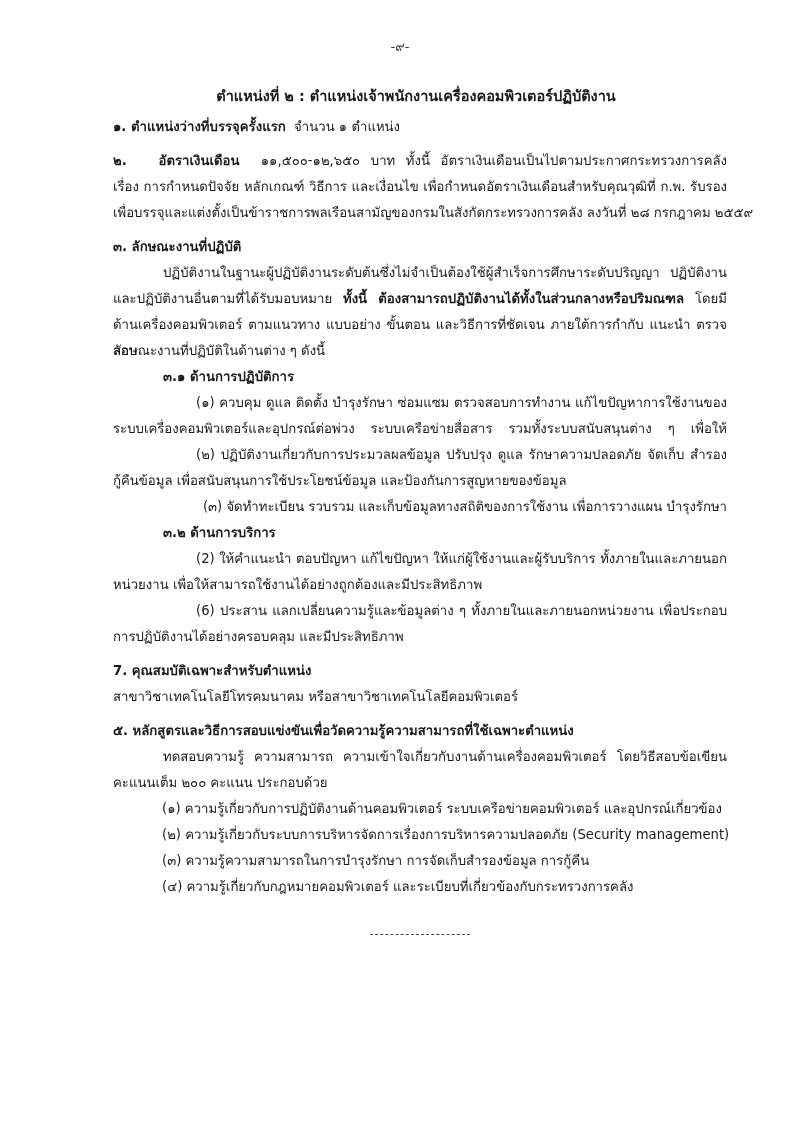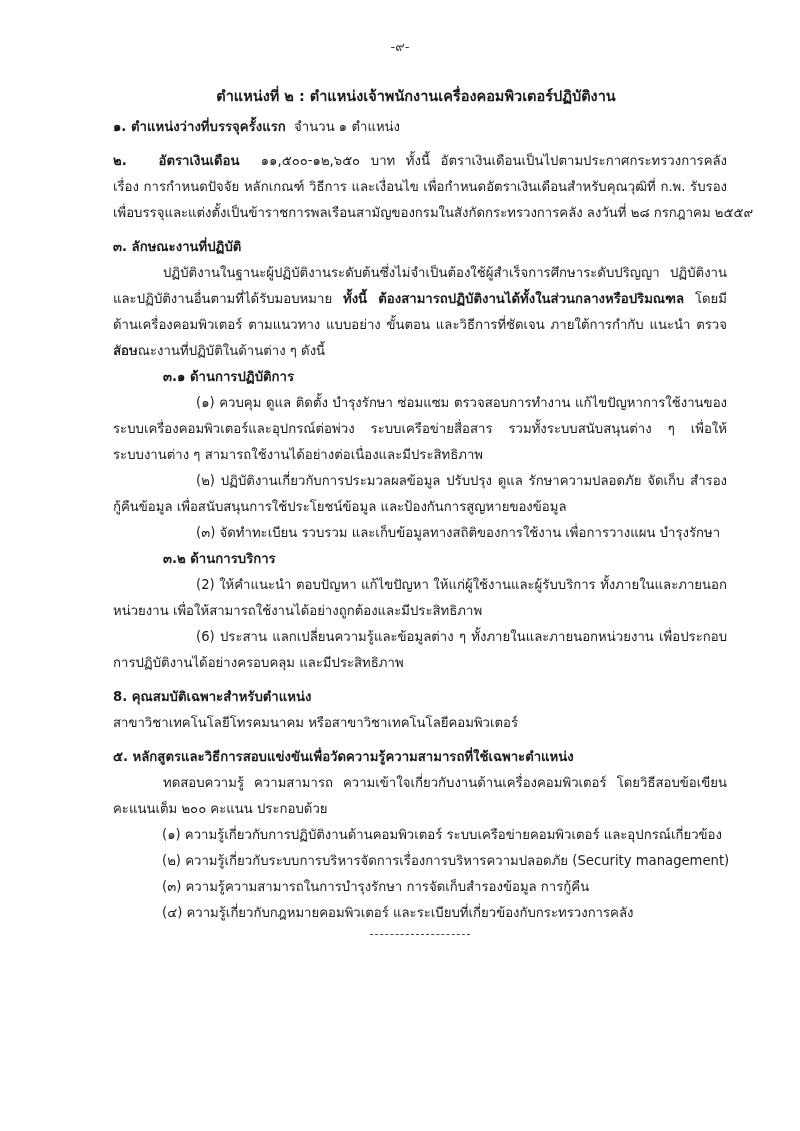--- a/index.html
+++ b/index.html
@@ -17,21 +17,21 @@
     }
     .content {
       position: absolute; left: 113px; top: 114px; width: 614px;
       font-size: 13.2px; line-height: 26px;
     }
     .line { white-space: nowrap; height: 26px; }
     .just { text-align: justify; text-align-last: justify; white-space: normal; }
     .h { font-weight: bold; }
     .gap { height: 8px; }
     .ind1 { padding-left: 50px; }
-    .ind2 { padding-left: 83px; }
+    .ind2 { padding-left: 83px; text-align: right; }
     .ind-list { padding-left: 49px; }
     .b { font-weight: bold; }
     .sep {
       position: absolute; top: 934px; left: 370px; width: 100px;
       border-top: 1px dashed #444;
     }
   </style>
 </head>
 <body>
 
@@ -56,33 +56,32 @@
   <div class="line just ind1">ปฏิบัติงานในฐานะผู้ปฏิบัติงานระดับต้นซึ่งไม่จำเป็นต้องใช้ผู้สำเร็จการศึกษาระดับปริญญา ปฏิบัติงาน</div>
   <div class="line just">
     <span>และปฏิบัติงานอื่นตามที่ได้รับมอบหมาย</span> <span class="b">ทั้งนี้ ต้องสามารถปฏิบัติงานได้ทั้งในส่วนกลางหรือปริมณฑล</span> <span>โดยมี</span>
   </div>
   <div class="line just">ด้านเครื่องคอมพิวเตอร์ ตามแนวทาง แบบอย่าง ขั้นตอน และวิธีการที่ชัดเจน ภายใต้การกำกับ แนะนำ ตรวจสอบ</div>
   <div class="line">ลักษณะงานที่ปฏิบัติในด้านต่าง ๆ ดังนี้</div>
 
   <div class="line h ind1">๓.๑ ด้านการปฏิบัติการ</div>
   <div class="line just ind2">(๑) ควบคุม ดูแล ติดตั้ง บำรุงรักษา ซ่อมแซม ตรวจสอบการทำงาน แก้ไขปัญหาการใช้งานของ</div>
   <div class="line just">ระบบเครื่องคอมพิวเตอร์และอุปกรณ์ต่อพ่วง ระบบเครือข่ายสื่อสาร รวมทั้งระบบสนับสนุนต่าง ๆ เพื่อให้</div>
-  <div class="line">ระบบงานต่าง ๆ สามารถใช้งานได้อย่างต่อเนื่องและมีประสิทธิภาพ</div>
   <div class="line just ind2">(๒) ปฏิบัติงานเกี่ยวกับการประมวลผลข้อมูล ปรับปรุง ดูแล รักษาความปลอดภัย จัดเก็บ สำรอง</div>
   <div class="line">กู้คืนข้อมูล เพื่อสนับสนุนการใช้ประโยชน์ข้อมูล และป้องกันการสูญหายของข้อมูล</div>
   <div class="line ind2">(๓) จัดทำทะเบียน รวบรวม และเก็บข้อมูลทางสถิติของการใช้งาน เพื่อการวางแผน บำรุงรักษา</div>
 
   <div class="line h ind1">๓.๒ ด้านการบริการ</div>
   <div class="line just ind2">(2) ให้คำแนะนำ ตอบปัญหา แก้ไขปัญหา ให้แก่ผู้ใช้งานและผู้รับบริการ ทั้งภายในและภายนอก</div>
   <div class="line">หน่วยงาน เพื่อให้สามารถใช้งานได้อย่างถูกต้องและมีประสิทธิภาพ</div>
   <div class="line just ind2">(6)  ประสาน แลกเปลี่ยนความรู้และข้อมูลต่าง ๆ ทั้งภายในและภายนอกหน่วยงาน  เพื่อประกอบ</div>
   <div class="line">การปฏิบัติงานได้อย่างครอบคลุม และมีประสิทธิภาพ</div>
   <div class="gap"></div>
 
-  <div class="line h">8. คุณสมบัติเฉพาะสำหรับตำแหน่ง</div>
+  <div class="line h">7. คุณสมบัติเฉพาะสำหรับตำแหน่ง</div>
   <div class="line">สาขาวิชาเทคโนโลยีโทรคมนาคม หรือสาขาวิชาเทคโนโลยีคอมพิวเตอร์</div>
   <div class="gap"></div>
 
   <div class="line h">๕. หลักสูตรและวิธีการสอบแข่งขันเพื่อวัดความรู้ความสามารถที่ใช้เฉพาะตำแหน่ง</div>
   <div class="line just ind1">ทดสอบความรู้ ความสามารถ ความเข้าใจเกี่ยวกับงานด้านเครื่องคอมพิวเตอร์ โดยวิธีสอบข้อเขียน</div>
   <div class="line">คะแนนเต็ม ๒๐๐ คะแนน ประกอบด้วย</div>
   <div class="line ind-list">(๑) ความรู้เกี่ยวกับการปฏิบัติงานด้านคอมพิวเตอร์ ระบบเครือข่ายคอมพิวเตอร์ และอุปกรณ์เกี่ยวข้อง</div>
   <div class="line ind-list">(๒) ความรู้เกี่ยวกับระบบการบริหารจัดการเรื่องการบริหารความปลอดภัย (Security management)</div>
   <div class="line ind-list">(๓) ความรู้ความสามารถในการบำรุงรักษา การจัดเก็บสำรองข้อมูล การกู้คืน</div>
   <div class="line ind-list">(๔) ความรู้เกี่ยวกับกฎหมายคอมพิวเตอร์ และระเบียบที่เกี่ยวข้องกับกระทรวงการคลัง</div>

